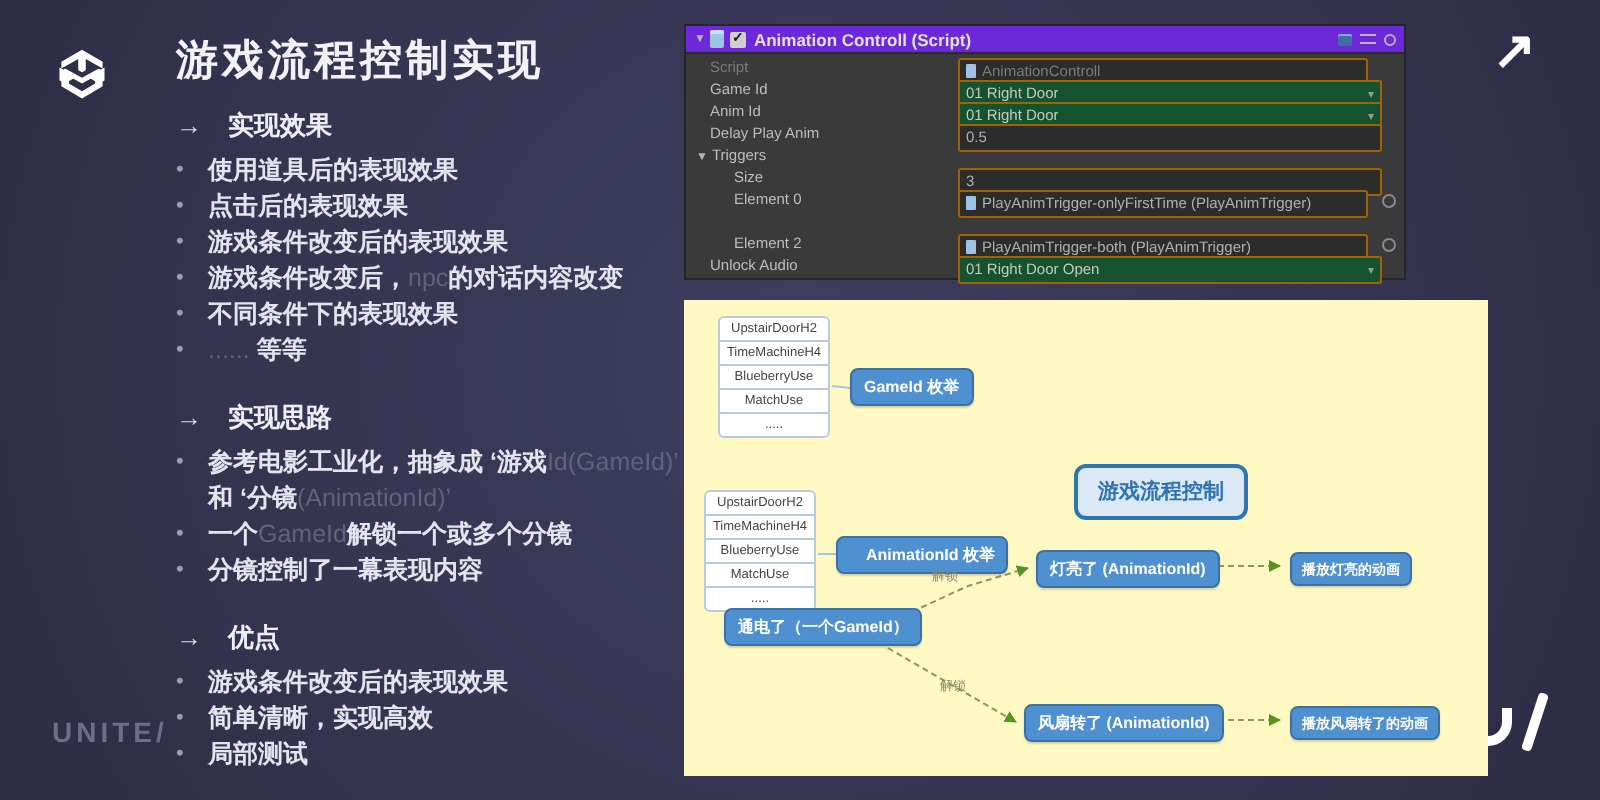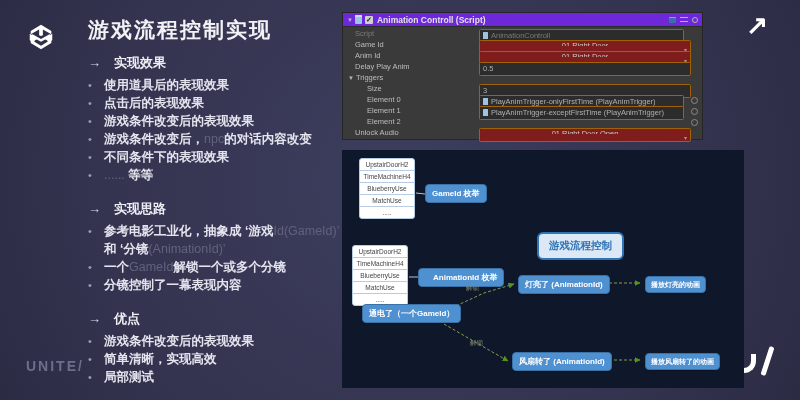--- a/index.html
+++ b/index.html
@@ -45,29 +45,29 @@
   .gear{width:6px;height:6px;border:1.5px solid #b5b5b5;border-radius:50%;box-sizing:border-box;}
 
   .irow{position:absolute;left:0;right:0;height:11px;}
   .ilabel{position:absolute;left:12px;top:1px;white-space:nowrap;}
   .ind .ilabel{left:24px;}
   .fold-label{position:absolute;left:5px;top:1px;white-space:nowrap;}
   .fold-label .fold{font-size:6px;margin-right:2px;color:#b5b5b5;}
   .dim-row .ilabel,.dim-row .ival{color:#7a7a7a;}
   .ifield{position:absolute;left:136px;top:0.5px;width:212px;height:14px;background:#2c2c2c;border:1px solid #a16207;border-radius:1.5px;box-sizing:border-box;display:flex;align-items:center;padding:0 3px;color:#b0b0b0;white-space:nowrap;overflow:hidden;}
   .ifield.drop{background:#515151;color:#cscsc}
-  .ifield.drop{background:#7f1d1d;color:#c8c8c8;flex-direction:column;}
+  .ifield.drop{background:#14532d;color:#c8c8c8;}
   .ifield .caret{margin-left:auto;font-size:6px;color:#999;}
   .mini-page{width:5px;height:7px;background:#9fc3e7;border-radius:0.5px;margin-right:3px;flex:none;}
   .picker{position:absolute;right:4px;top:2.5px;width:5px;height:5px;border:1px solid #8a8a8a;border-radius:50%;}
   .ifield.obj{width:205px;}
   .ival{overflow:hidden;text-overflow:ellipsis;}
 
   
-  .flowpanel{left:342px;top:150px;width:402px;height:238px;background:#0f172a;}
+  .flowpanel{left:342px;top:150px;width:402px;height:238px;background:#fef9c3;}
   .edges{position:absolute;left:0;top:0;}
   .enum-list{position:absolute;width:56px;background:#fff;border:1px solid #b7cce4;border-radius:3px;font-size:6.5px;color:#444;text-align:center;box-sizing:border-box;}
   .enum-item{padding:2px 2px;border-bottom:1px solid #b7cce4;white-space:nowrap;overflow:hidden;}
   .enum-item:last-child{border-bottom:none;}
   .fnode{position:absolute;background:#4f90d0;border:1px solid #3a72a8;border-radius:4px;color:#fff;font-weight:700;font-size:8px;padding:3px 6px;white-space:nowrap;box-shadow:0 1px 1px rgba(0,0,0,.15);}
   .fnode.small{font-size:7px;padding:2.5px 5px;}
   .ftitle{position:absolute;background:#dce8f6;border:2px solid #2e75b6;border-radius:6px;color:#2e74b5;font-weight:700;font-size:10.5px;padding:5px 10px;white-space:nowrap;}
   .edge-label{position:absolute;font-size:6.5px;color:#8a8a72;}
 </style>
 </head>
@@ -220,31 +220,27 @@
 
   <div class="irow ind" style="top:81px">
     <span class="ilabel">Element 0</span>
     <span class="ifield obj">
         <span class="mini-page"></span>
         <span class="ival">PlayAnimTrigger-onlyFirstTime (PlayAnimTrigger)</span>
       </span>
     <span class="picker"></span>
   </div>
 
-  <div class="irow ind" style="top:92px">
-    <span class="ilabel">Element 1</span>
+
+  <div class="irow ind" style="top:103px">
+    <span class="ilabel">Element 2</span>
     <span class="ifield obj">
         <span class="mini-page"></span>
-        <span class="ival">PlayAnimTrigger-exceptFirstTime (PlayAnimTrigger)</span>
-      </span>
-    <span class="picker"></span>
-  </div>
-
-  <div class="irow ind" style="top:103px">
-    <span class="ilabel">Element 2</span>
+        <span class="ival">PlayAnimTrigger-both (PlayAnimTrigger)</span>
+      </span>
     <span class="picker"></span>
   </div>
 
   <div class="irow" style="top:114px">
     <span class="ilabel">Unlock Audio</span>
     <span class="ifield drop">
         <span class="ival">01 Right Door Open</span>
         <span class="caret">▾</span>
       </span>
   </div>

